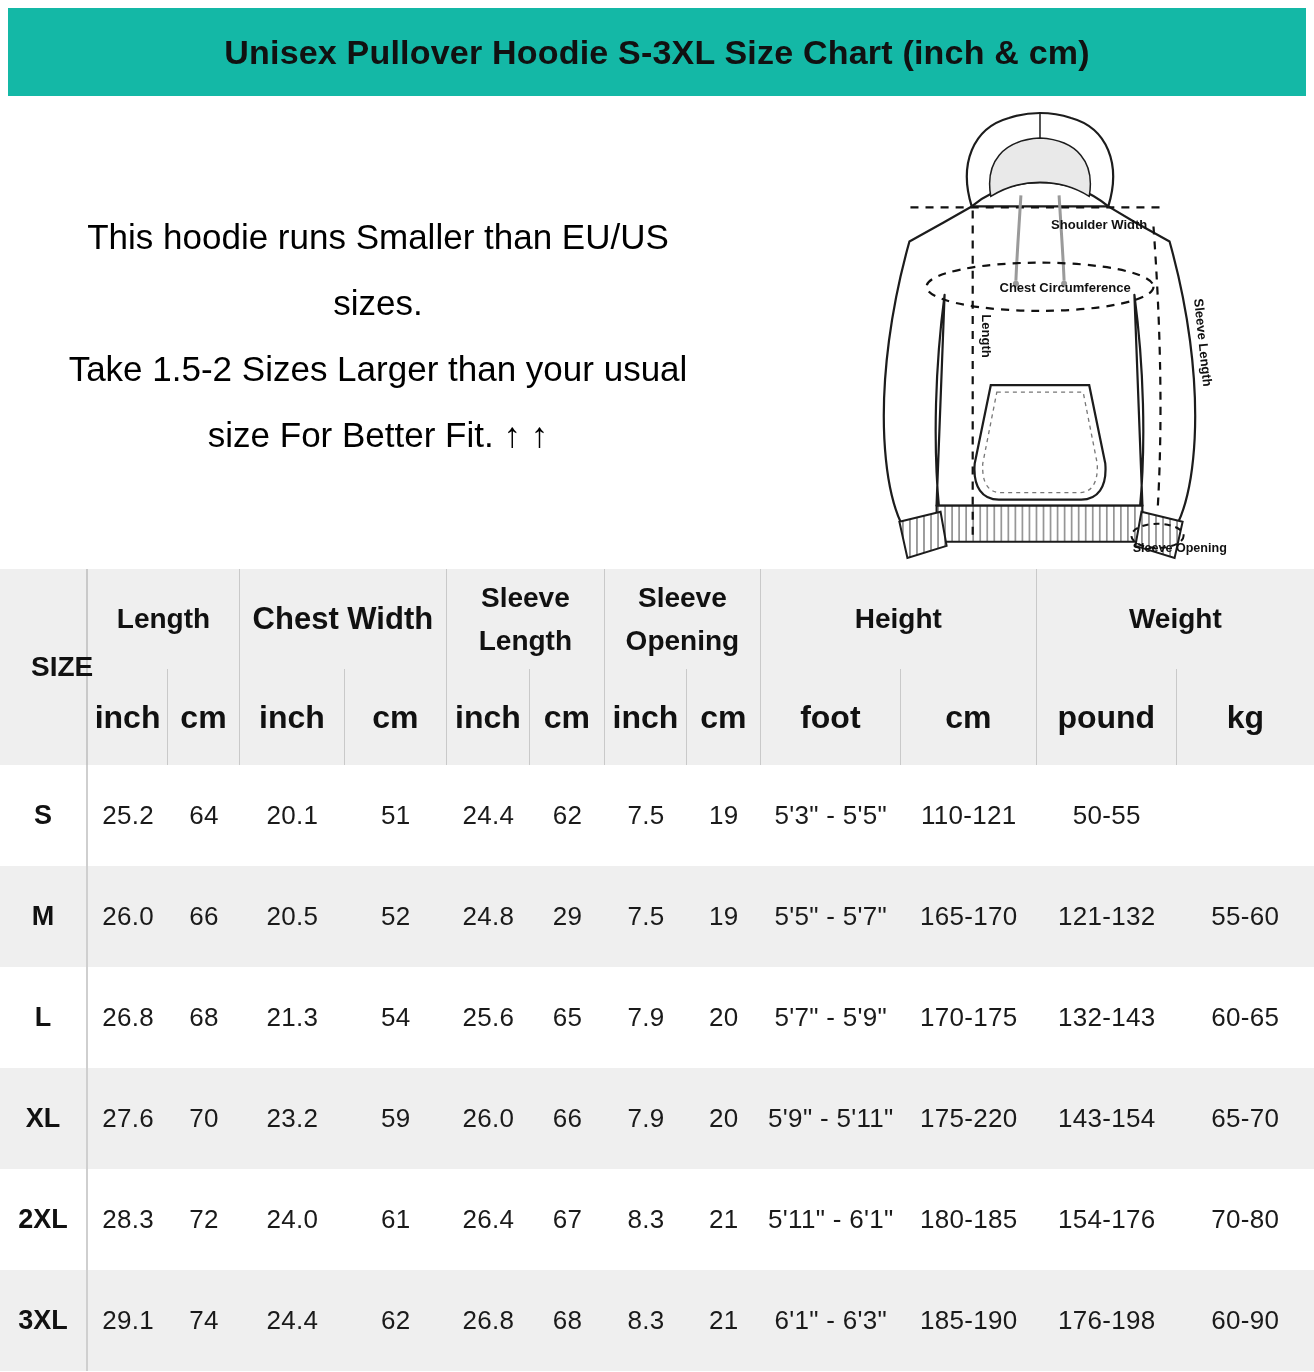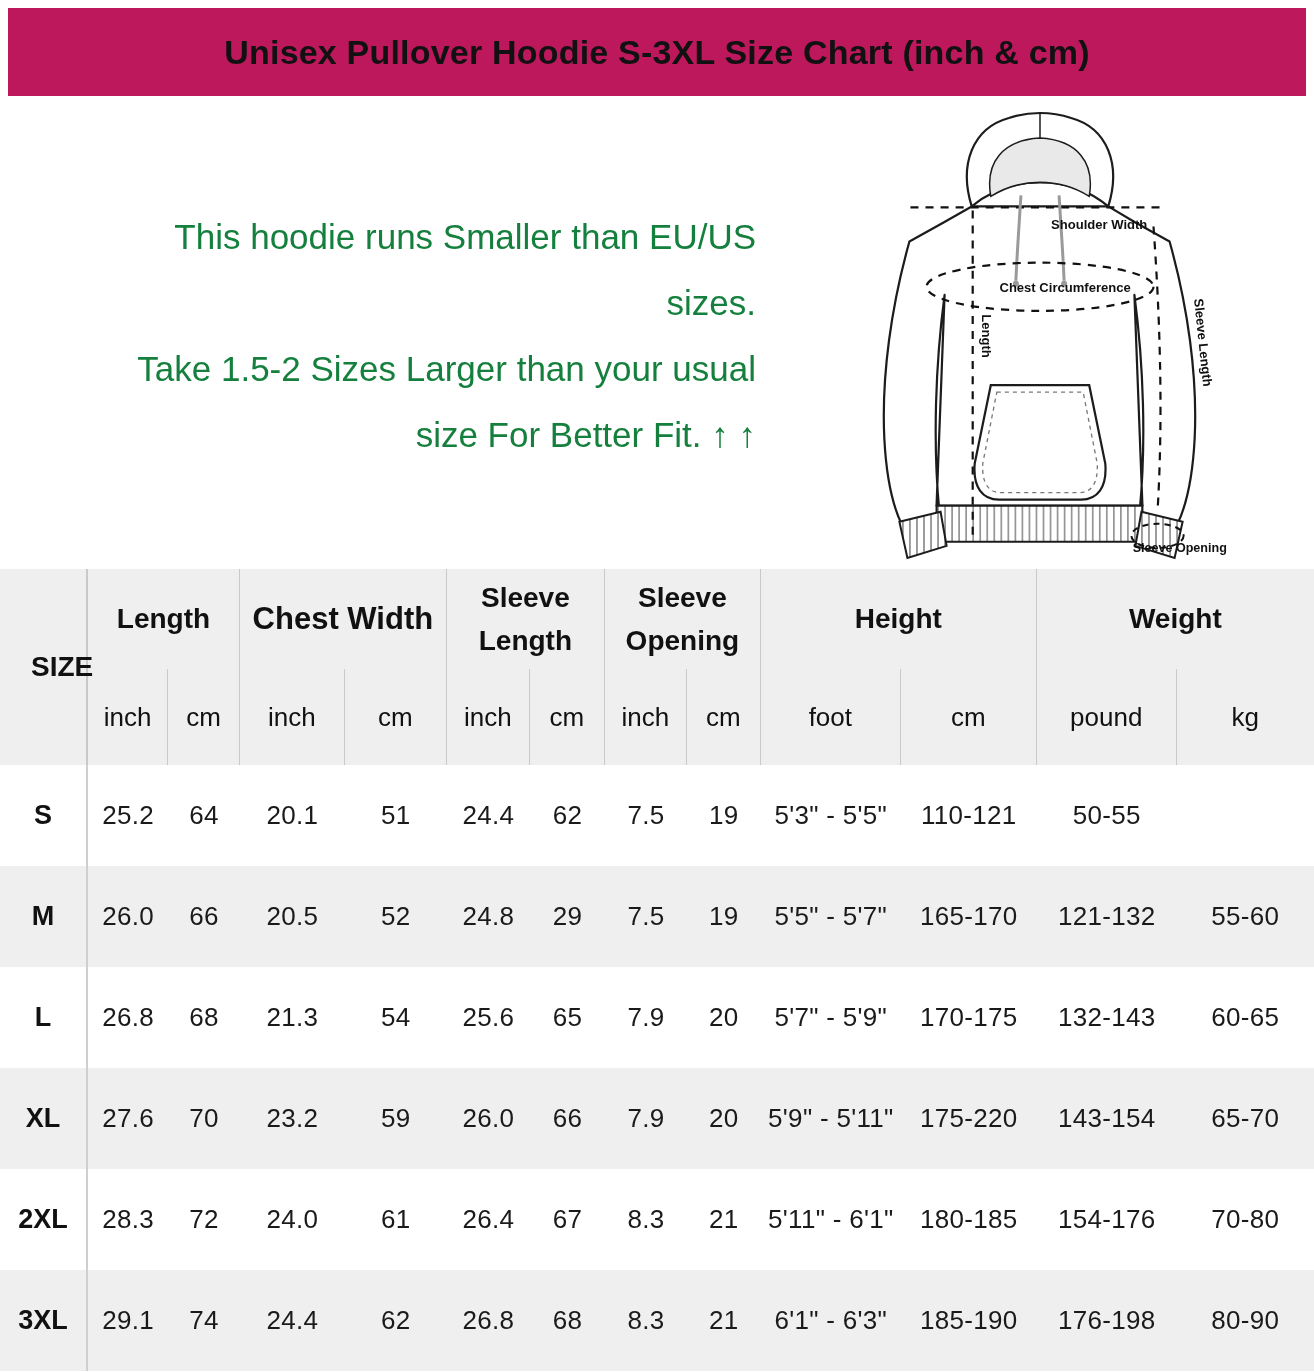--- a/index.html
+++ b/index.html
@@ -3,46 +3,46 @@
 <meta charset="utf-8">
 <style>
   html,body{margin:0;padding:0;}
   body{
     width:1314px;height:1372px;position:relative;overflow:hidden;
     background:#ffffff;font-family:"Liberation Sans","DejaVu Sans",sans-serif;color:#111;
   }
   
   .banner{
     position:absolute;left:8px;top:8px;width:1298px;height:88px;
-    background:#be185d;display:flex;align-items:center;justify-content:center;
+    background:#14b8a6;display:flex;align-items:center;justify-content:center;
   }
   .banner .title{font-size:34px;font-weight:800;letter-spacing:.2px;color:#111;}
   
   .notice{
-    position:absolute;left:0;top:204px;width:756px;text-align:right;
-    color:#15803d;font-size:35px;font-weight:500;line-height:66px;
+    position:absolute;left:0;top:204px;width:756px;text-align:center;
+    color:#000000;font-size:35px;font-weight:500;line-height:66px;
   }
   
   .diagram{position:absolute;left:850px;top:110px;width:382px;height:462px;}
   .diagram svg{width:100%;height:100%;}
   .diagram text{font-family:"Liberation Sans","DejaVu Sans",sans-serif;font-weight:700;fill:#111;}
   
   .sizetable{position:absolute;left:0;top:569px;width:1314px;}
   .cols{display:grid;grid-template-columns:6.70% 6.09% 5.47% 7.99% 7.76% 6.32% 5.71% 6.24% 5.63% 10.65% 10.35% 10.65% 10.44%;}
   .thead{position:relative;background:#efefef;grid-template-rows:100px 96px;height:196px;}
   .thead>div{position:relative;z-index:1;}
   .size-cell{grid-row:1/3;grid-column:1;display:flex;align-items:center;padding-left:31px;
     font-size:28px;font-weight:700;border-right:2px solid #c9c9c9;}
   .gcell{grid-row:1;display:flex;align-items:center;justify-content:center;text-align:center;
     font-size:28px;font-weight:700;line-height:1.55;border-right:1px solid #c9c9c9;}
   .gcell.em{font-size:31px;font-weight:800;}
   .gcell.nobr{border-right:none;}
   .g1{grid-column:2/4}.g2{grid-column:4/6}.g3{grid-column:6/8}.g4{grid-column:8/10}.g5{grid-column:10/12}.g6{grid-column:12/14}
   .ucell{grid-row:2;display:flex;align-items:center;justify-content:center;
-    font-size:26px;font-weight:400;border-right:1px solid #c9c9c9;}
+    font-size:32px;font-weight:700;border-right:1px solid #c9c9c9;}
   .ucell.nobr{border-right:none;}
   .watermark{
     position:absolute;z-index:0;left:4px;top:84px;width:1310px;overflow:hidden;
     white-space:nowrap;font-size:53px;font-weight:500;letter-spacing:.5px;color:#d7d7d7;
   }
   .trow{height:101px;}
   .trow:nth-child(even){background:#efefef;}
   .scell{display:flex;align-items:center;justify-content:center;
     font-size:27px;font-weight:700;border-right:2px solid #cfcfcf;}
   .dcell{display:flex;align-items:center;justify-content:center;
@@ -213,16 +213,16 @@
       <div class="dcell">74</div>
       <div class="dcell">24.4</div>
       <div class="dcell">62</div>
       <div class="dcell">26.8</div>
       <div class="dcell">68</div>
       <div class="dcell">8.3</div>
       <div class="dcell">21</div>
       <div class="dcell">6'1" - 6'3"</div>
       <div class="dcell">185-190</div>
       <div class="dcell">176-198</div>
-      <div class="dcell">80-90</div>
+      <div class="dcell">60-90</div>
     </div>
   </div>
 </div>
 
 </body></html>

